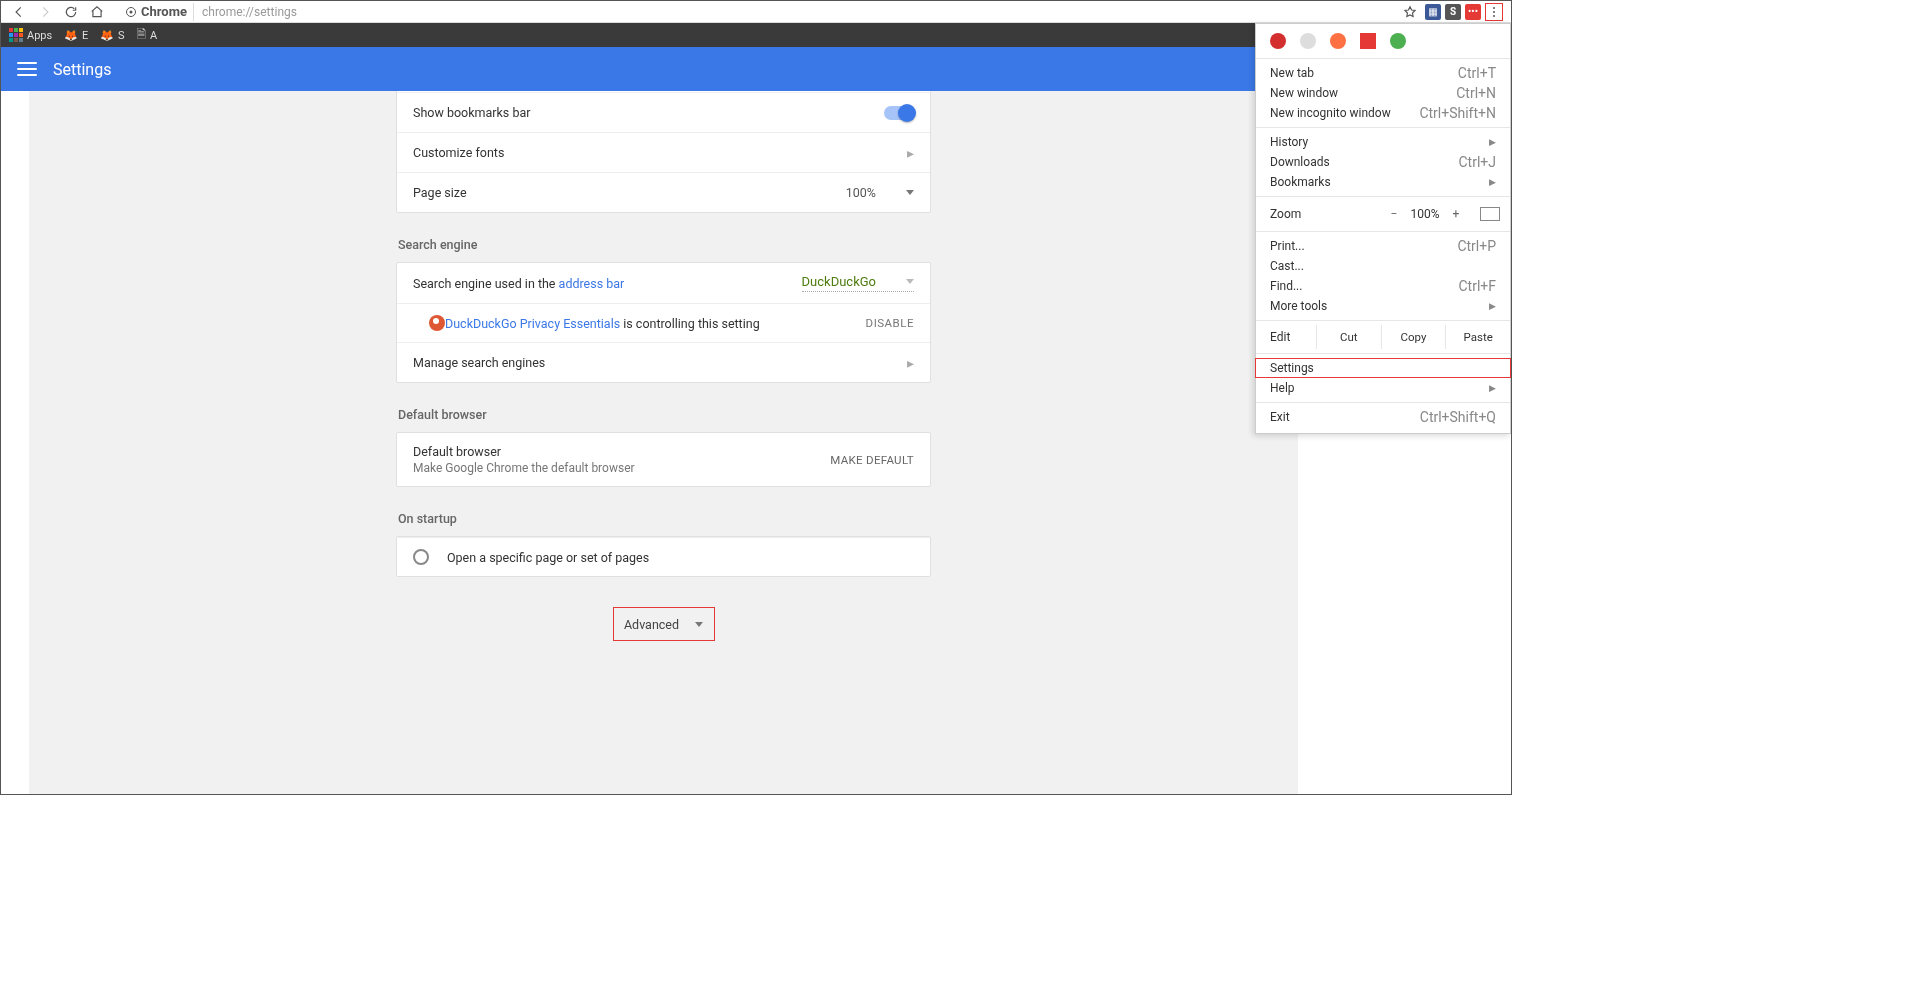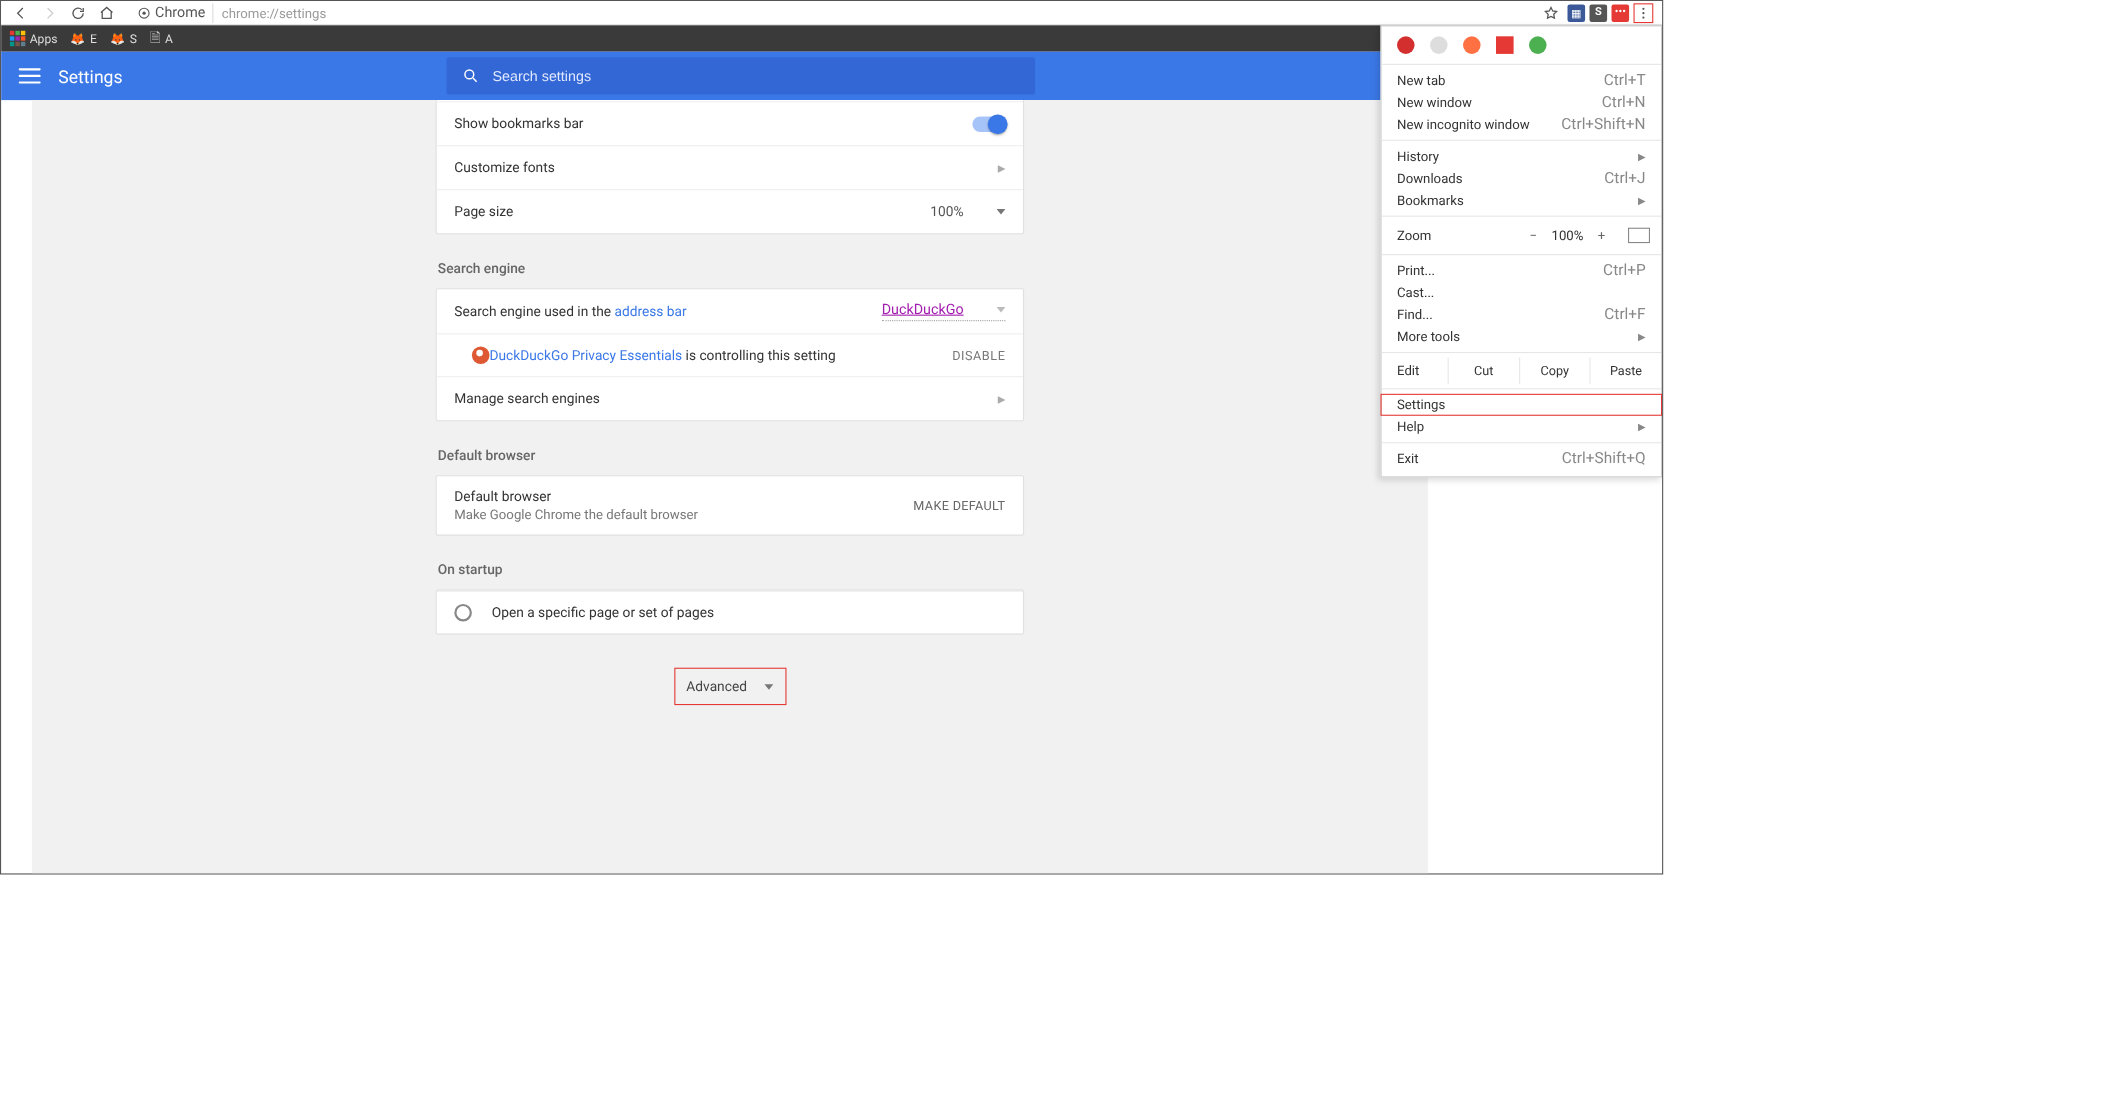--- a/index.html
+++ b/index.html
@@ -3,21 +3,21 @@
 <meta charset="utf-8">
 <style>
   * { box-sizing: border-box; margin: 0; padding: 0; }
   body { font-family: 'Segoe UI', Roboto, Arial, sans-serif; font-size: 13px; color: #333; background: #fff; width: 1512px; height: 795px; position: relative; overflow: hidden; border: 1px solid #555;}
   
   
   .browser-toolbar { height: 22px; background: #fff; display: flex; align-items: center; padding: 0 8px; border-bottom: 1px solid #ddd; }
   .nav-btn { width: 20px; height: 20px; display: flex; align-items: center; justify-content: center; color: #555; margin-right: 6px; }
   .nav-btn.disabled { color: #ccc; }
   .omnibox { flex: 1; display: flex; align-items: center; padding: 0 6px; }
-  .origin-chip { display:flex; align-items:center; gap:4px; padding:0 6px; border-right:1px solid #ddd; height:18px; color:#555;}
+  .origin-chip { display:flex; align-items:center; gap:4px; padding:0 6px; border-right:1px solid #ddd; height:18px; color:#555;font-weight:bold;}
   .url-text { color: #999; padding-left: 8px; font-size: 12px; }
   .star { color: #555; margin-right: 4px;}
   .ext-icon { width: 16px; height: 16px; margin-left: 4px; display:inline-flex; align-items:center; justify-content:center; font-size:10px; color:#fff; border-radius:2px;}
   .ext-blue { background:#3b5998;}
   .ext-s { background:#555; font-weight:bold;}
   .ext-red { background:#e53935;}
   .menu-btn { width:18px; display:flex; flex-direction:column; align-items:center; justify-content:center; gap:2px; margin-left:4px; border:1px solid #e53935; height:18px;}
   .menu-dot { width:2px; height:2px; background:#555; border-radius:50%;}
   
   
@@ -177,29 +177,20 @@
     </div>
 </div>
 
 <div class="settings-header">
   <div class="hamburger">
       <span></span>
       <span></span>
       <span></span>
     </div>
   <span class="settings-title">Settings</span>
-  <div class="search-wrap">
-    <span class="mag">
-      <svg width="16" height="16" viewBox="0 0 24 24">
-          <circle cx="10" cy="10" r="6" fill="none" stroke="#fff" stroke-width="2"></circle>
-          <path stroke="#fff" stroke-width="2" d="M15 15l5 5"></path>
-        </svg>
-    </span>
-    <input placeholder="Search settings" style="">
-  </div>
   <div style="width:260px"></div>
 </div>
 
 <div class="content-area right-cut">
   <div class="scroll">
 
     <div class="card" style="margin-top:-40px;">
       <div class="row" style="padding-bottom:6px;">
         
       </div>
@@ -219,21 +210,21 @@
         </span>
       </div>
     </div>
 
     <div class="sec-title">Search engine</div>
     <div class="card">
       <div class="row">
         <span class="row-label">
           <span>Search engine used in the </span><span class="link">address bar</span>
         </span>
-        <span class="dotted" style="color:#a21caf;text-decoration:underline;">
+        <span class="dotted" style="color:#4d7c0f;">
           <span>DuckDuckGo</span>
           <span class="caret" style="border-top-color:#bbb;"></span>
         </span>
       </div>
       <div class="ext-row">
         <div style="width:16px;"></div>
         <span class="ddg-ico"></span>
         <span style="flex:1; font-size:12.5px;">
           <span class="link">DuckDuckGo Privacy Essentials</span><span> is controlling this setting</span>
         </span>

